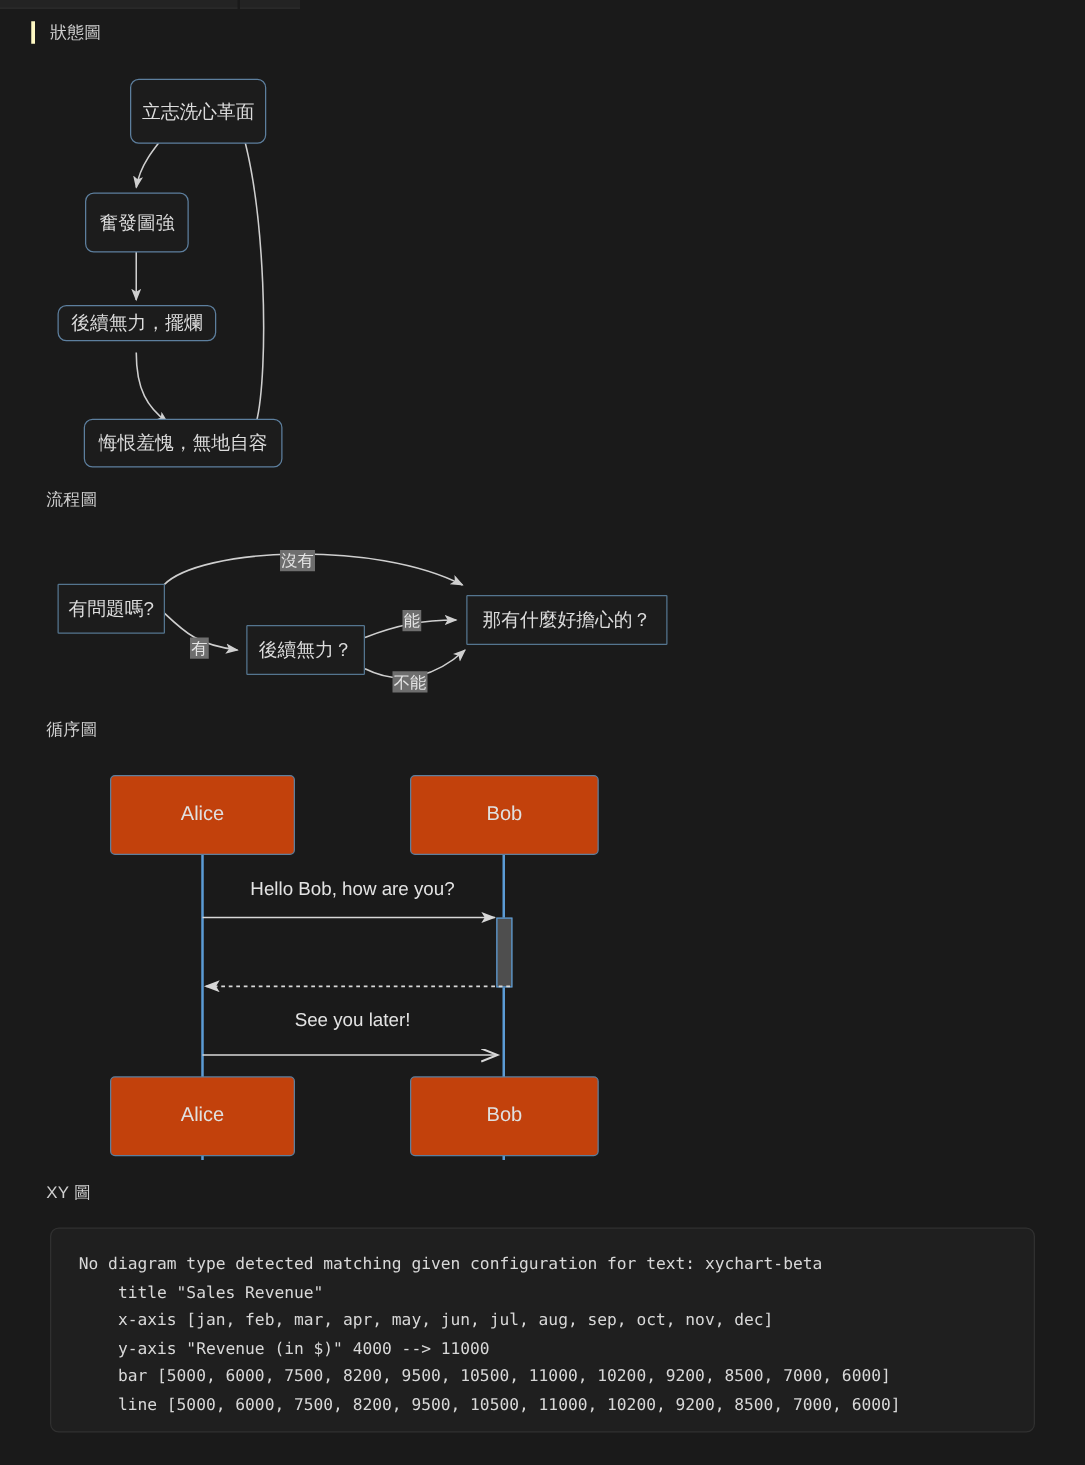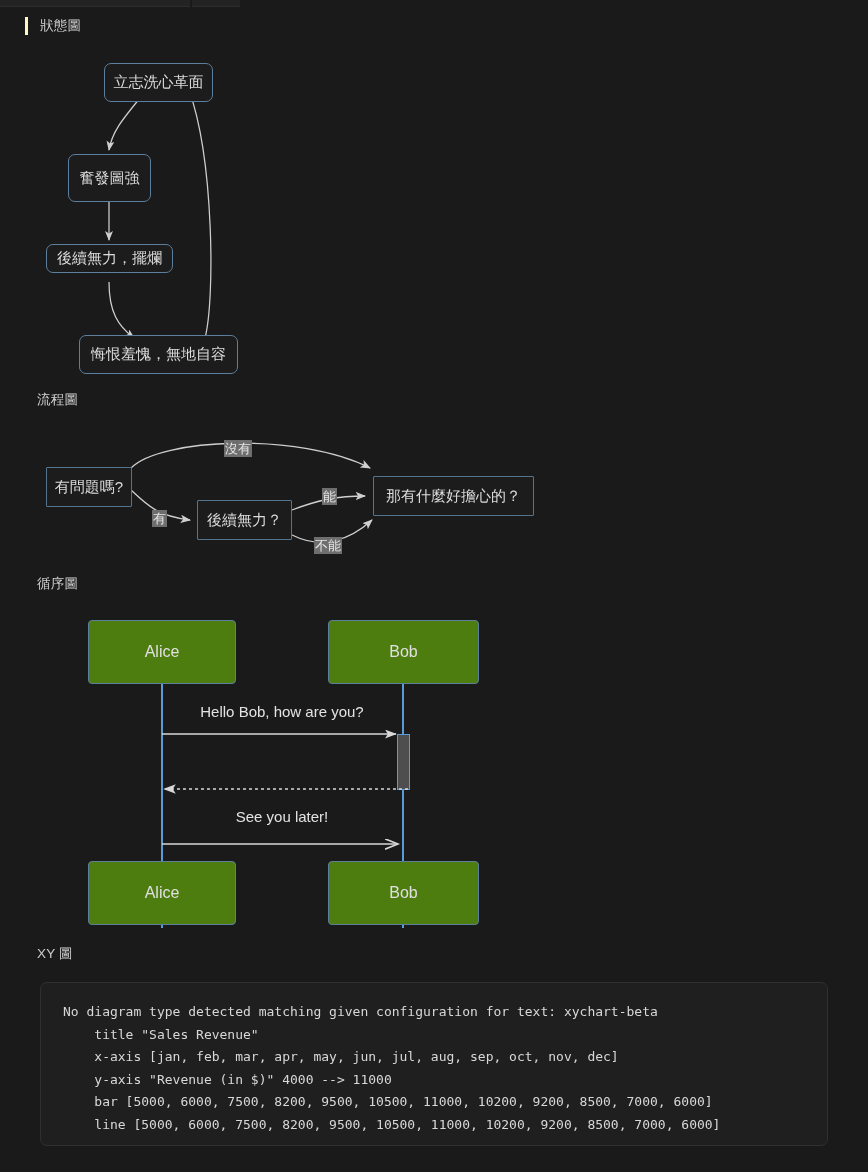--- a/index.html
+++ b/index.html
@@ -80,21 +80,21 @@
     font-size: 13px;
     line-height: 17px;
     padding: 0 1px;
     white-space: nowrap;
   }
 
   
   .actor-box {
     position: absolute;
     box-sizing: border-box;
-    background: #4d7c0f;
+    background: #c2410c;
     border: 1.3px solid #5d7f9e;
     border-radius: 4px;
     display: flex;
     align-items: center;
     justify-content: center;
     font-size: 16px;
     color: #e0e0e0;
   }
   .lifeline {
     position: absolute;
@@ -156,33 +156,33 @@
 
     <path d="M140,48 C122,70 112,82 109,100" fill="none" stroke="#cfcfcf" stroke-width="1.25" marker-end="url(#ar-w)"></path>
 
     <path d="M109,141 L109,190" fill="none" stroke="#cfcfcf" stroke-width="1.25" marker-end="url(#ar-w)"></path>
 
     <path d="M109,232 C109,262 118,276 134,288" fill="none" stroke="#cfcfcf" stroke-width="1.25" marker-end="url(#ar-w)"></path>
 
     <path d="M205,288 C215,250 214,110 189,40" fill="none" stroke="#cfcfcf" stroke-width="1.25" marker-end="url(#ar-w)"></path>
   </svg>
 
-  <div class="node state" style="left:104px; top:13px; width:109px; height:39px;text-align:center;">
+  <div class="node state" style="left:104px; top:13px; width:109px; height:52px;text-align:center;">
     <span>立志洗心革面</span>
   </div>
 
   <div class="node state" style="left:68px; top:104px; width:83px; height:48px;">
     <span>奮發圖強</span>
   </div>
 
   <div class="node state" style="left:46px; top:194px; width:127px; height:29px;">
     <span>後續無力，擺爛</span>
   </div>
 
-  <div class="node state" style="left:79px; top:285px; width:159px; height:39px;align-items:center;">
+  <div class="node state" style="left:67px; top:285px; width:159px; height:39px;align-items:center;">
     <span>悔恨羞愧，無地自容</span>
   </div>
 </div>
 
 <div class="sec-head" style="left:37px; top:391px;">流程圖</div>
 
 <div class="canvas" style="left:0; top:420px; width:868px; height:140px;">
 
   <svg width="600" height="140" style="left:0; top:0;">
     <defs>

